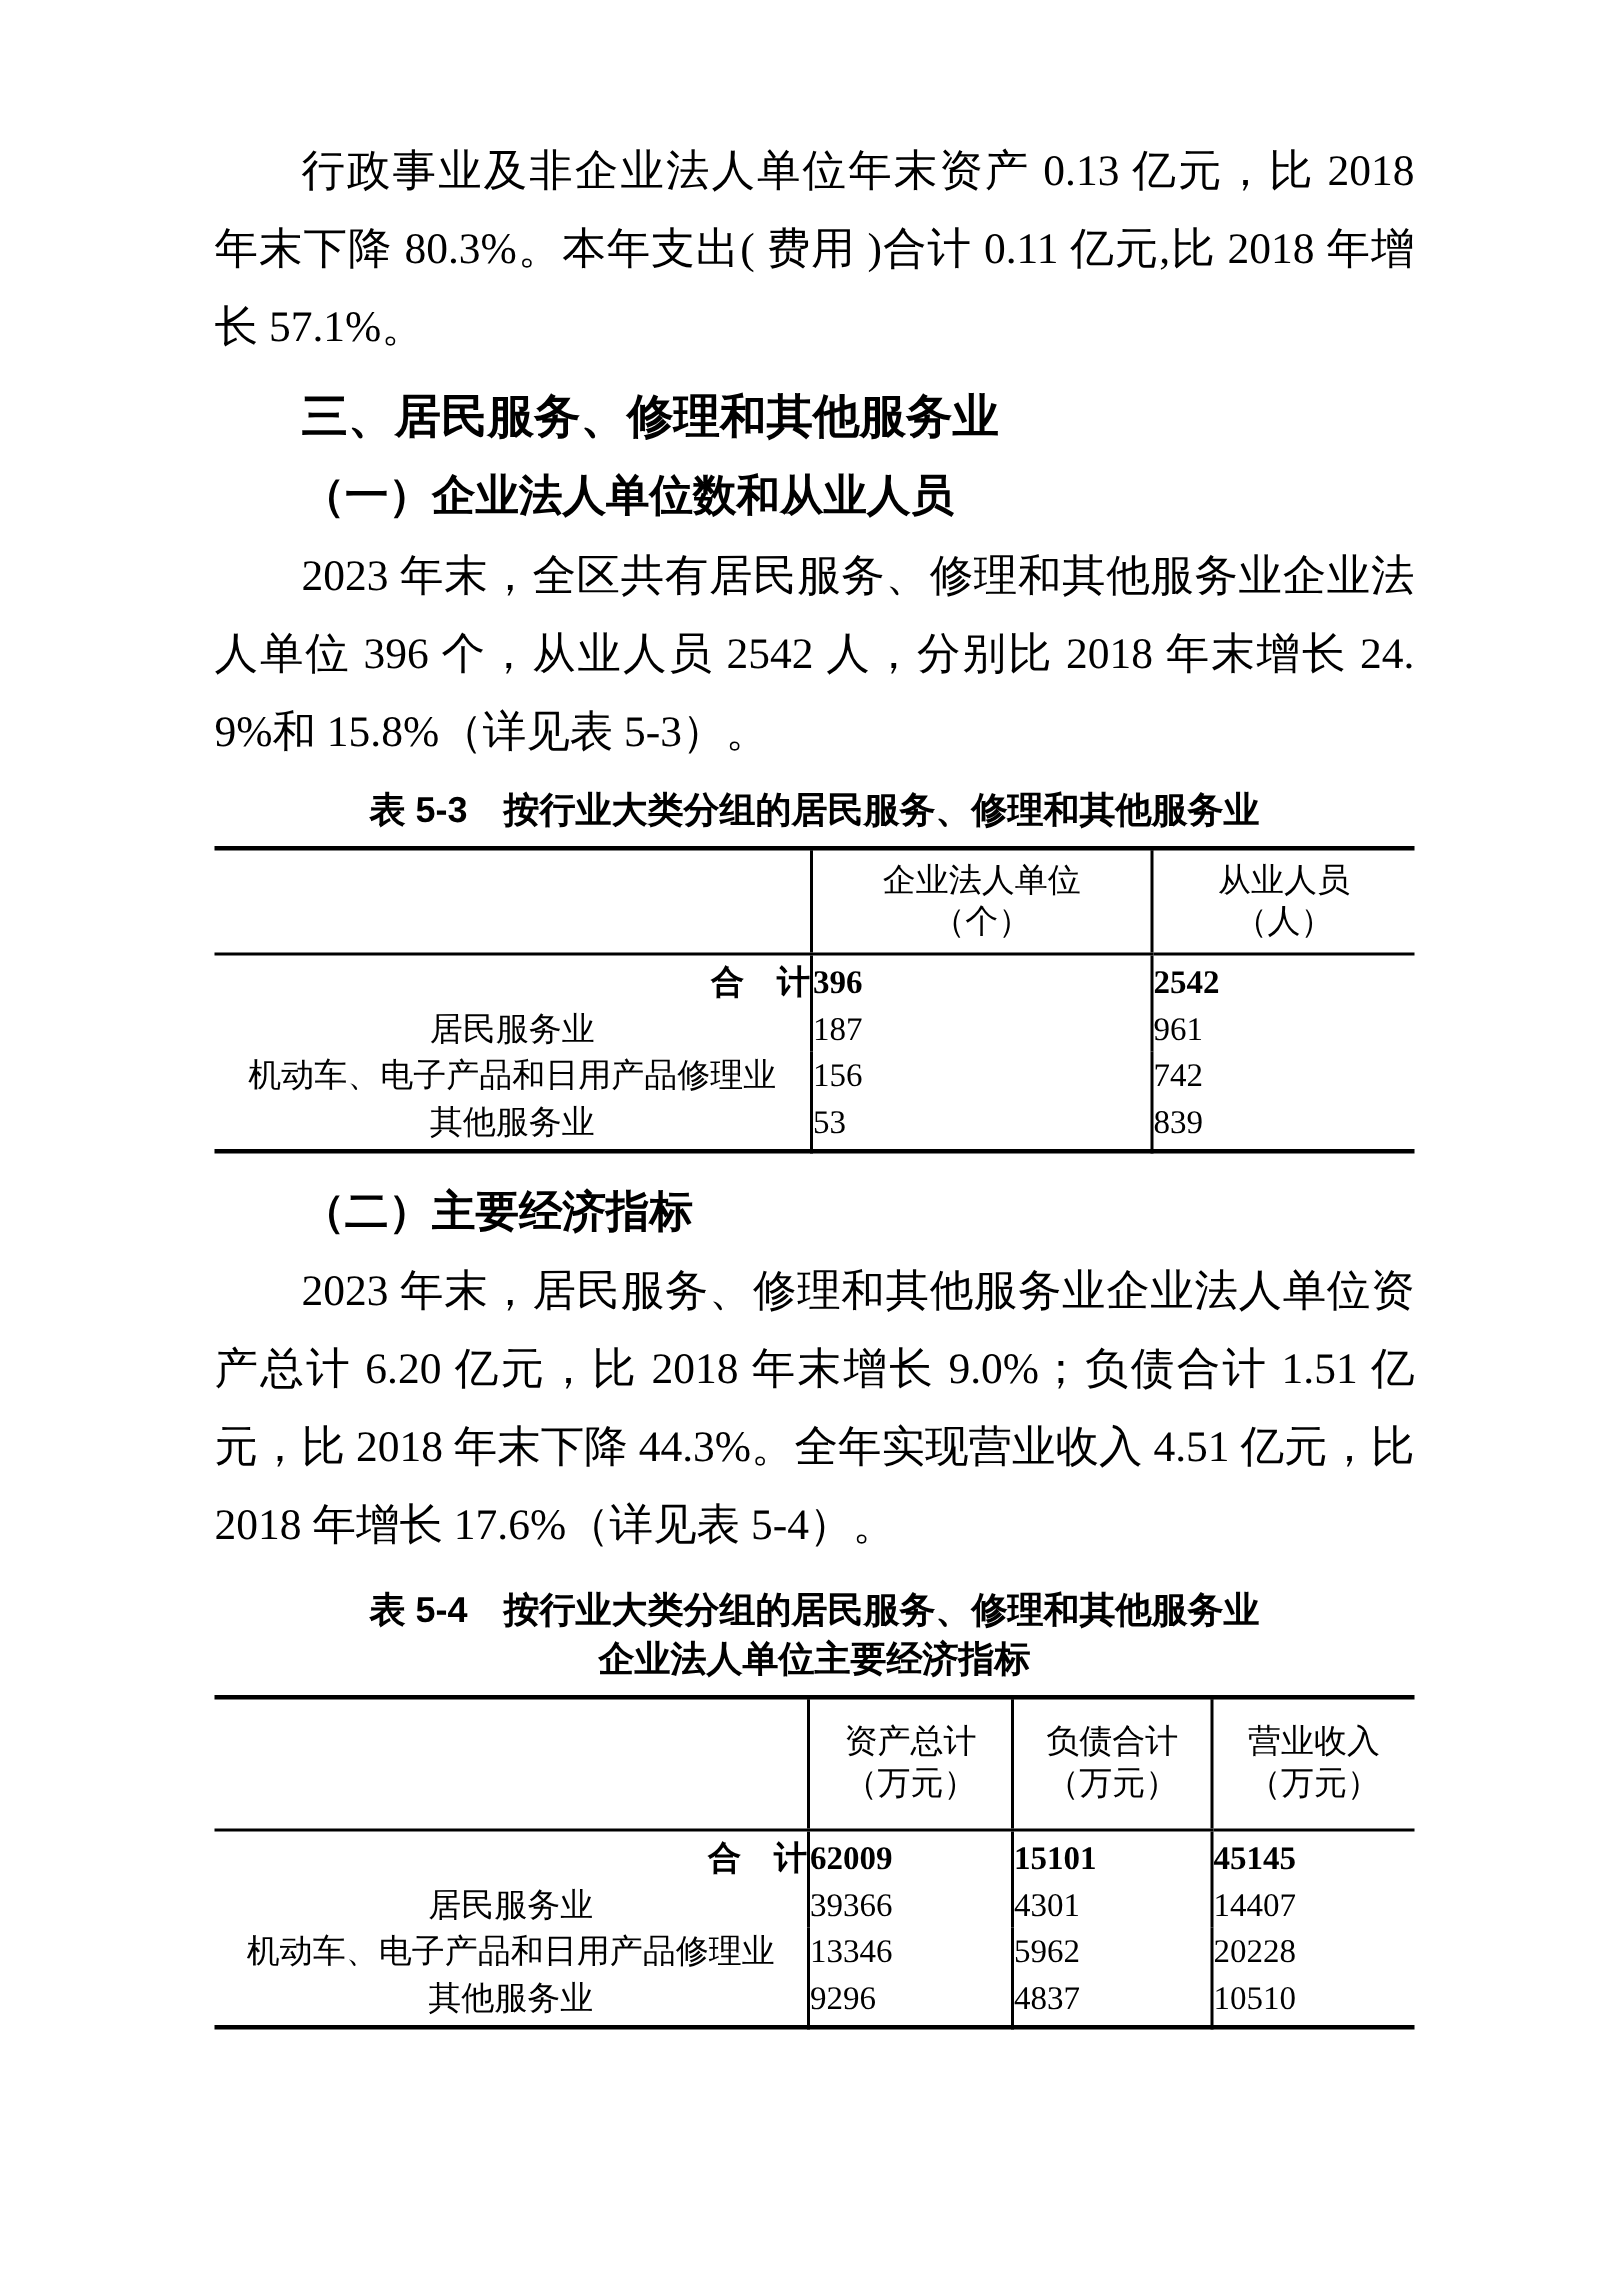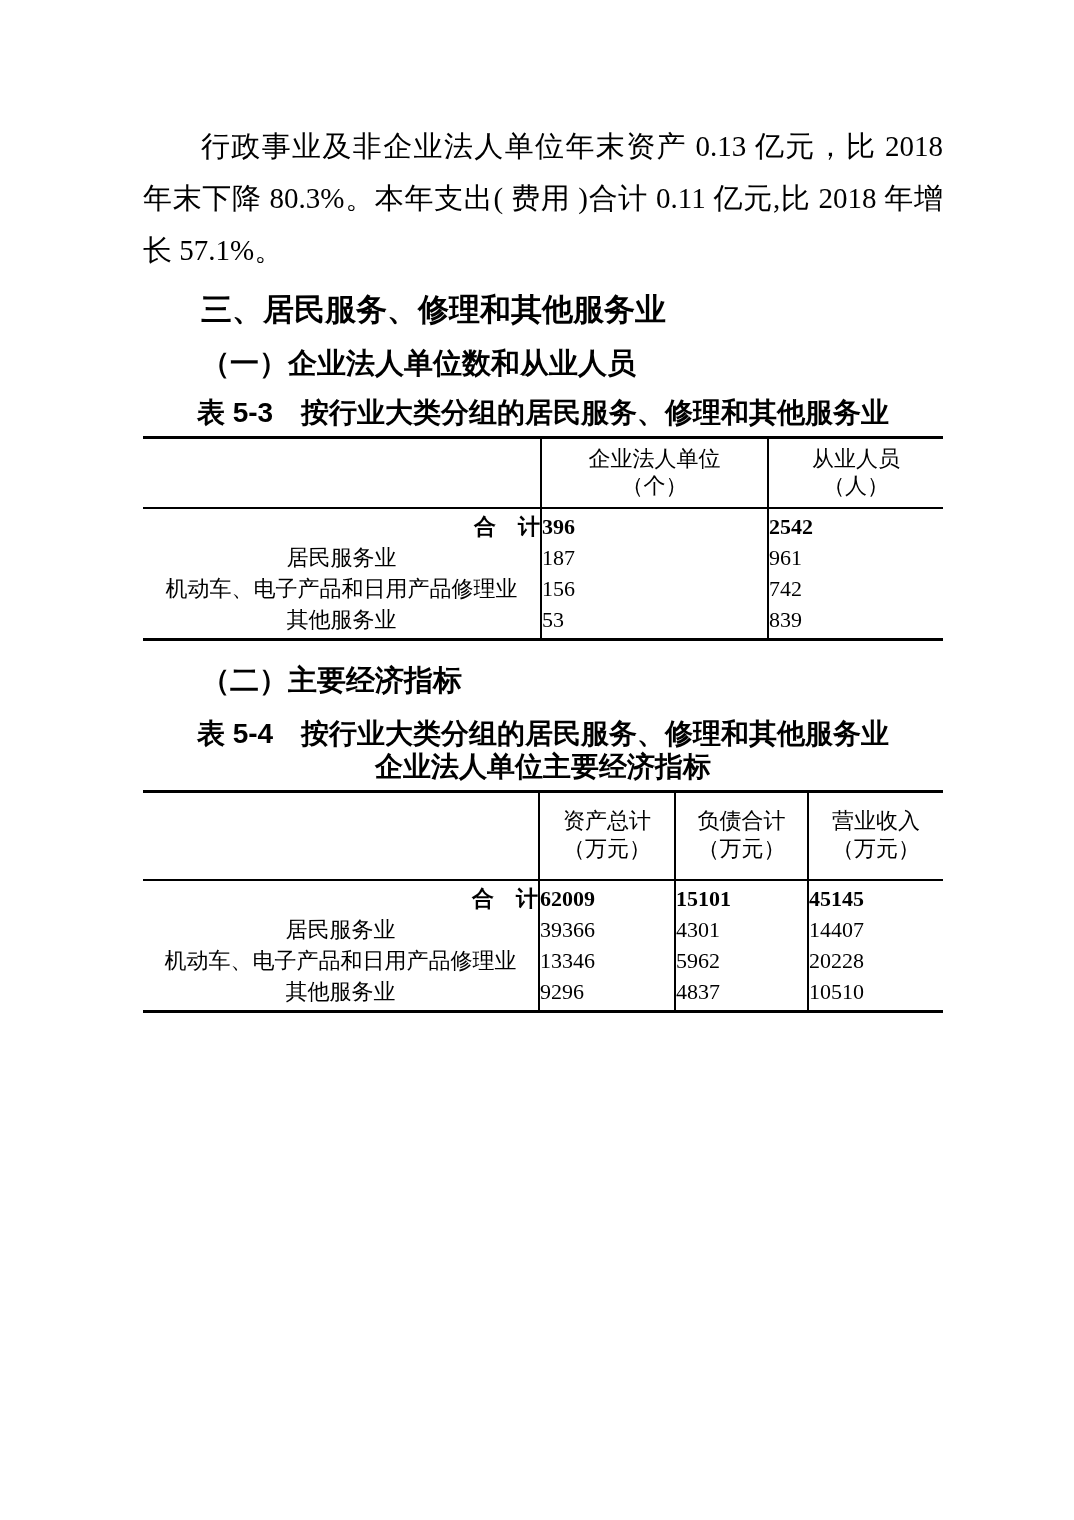--- a/index.html
+++ b/index.html
@@ -9,21 +9,21 @@
   }
   .page {
     position: relative;
     width: 1074px;
     height: 1520px;
     background: #ffffff;
     color: #000000;
     font-family: "Liberation Serif", serif;
     overflow: hidden;
     box-sizing: border-box;
-    padding: 120px 131px 0 143px;
+    padding: 88px 131px 0 143px;
   }
   .body-para {
     font-size: 29px;
     line-height: 52px;
     text-align: justify;
     text-indent: 58px;
     margin: 0;
     word-break: break-all;
   }
   .section-heading {
@@ -38,21 +38,21 @@
     font-family: "Liberation Serif", serif;
     font-weight: bold;
     font-size: 29px;
     line-height: 46px;
     margin: 4px 0 4px 0;
     text-indent: 58px;
   }
   .table-title {
     font-family: "Liberation Sans", sans-serif;
     font-weight: bold;
-    font-size: 28px;
+    font-size: 24px;
     line-height: 33px;
     text-align: center;
     margin: 0;
   }
   .table-title.first {
     margin-top: 10px;
   }
   table.stat-table {
     width: 800px;
     border-collapse: collapse;
@@ -105,20 +105,21 @@
 <body>
 
 <div class="page">
 
   <p class="body-para">行政事业及非企业法人单位年末资产 0.13 亿元，比 2018 年末下降 80.3%。本年支出( 费用 )合计 0.11 亿元,比 2018 年增长 57.1%。</p>
 
   <h2 class="section-heading">三、居民服务、修理和其他服务业</h2>
 
   <h3 class="sub-heading">（一）企业法人单位数和从业人员</h3>
 
+  <p class="body-para">2023 年末，全区共有居民服务、修理和其他服务业企业法人单位 396 个，从业人员 2542 人，分别比 2018 年末增长 24.9%和 15.8%（详见表 5-3）。</p>
 
   <p class="table-title first">表 5-3　按行业大类分组的居民服务、修理和其他服务业</p>
 
   <table class="stat-table t53">
     <colgroup>
       <col style="width:398px">
       <col style="width:227px">
       <col style="width:175px">
     </colgroup>
     <thead>
@@ -153,20 +154,21 @@
       <tr class="last-data">
         <td class="stub">其他服务业</td>
         <td class="num vline">53</td>
         <td class="num vline">839</td>
       </tr>
     </tbody>
   </table>
 
   <h3 class="sub-heading" style="margin-top:16px;">（二）主要经济指标</h3>
 
+  <p class="body-para">2023 年末，居民服务、修理和其他服务业企业法人单位资产总计 6.20 亿元，比 2018 年末增长 9.0%；负债合计 1.51 亿元，比 2018 年末下降 44.3%。全年实现营业收入 4.51 亿元，比 2018 年增长 17.6%（详见表 5-4）。</p>
 
   <p class="table-title first" style="margin-top:14px;">表 5-4　按行业大类分组的居民服务、修理和其他服务业</p>
   <p class="table-title">企业法人单位主要经济指标</p>
 
   <table class="stat-table t54">
     <colgroup>
       <col style="width:396px">
       <col style="width:136px">
       <col style="width:133px">
       <col style="width:135px">

